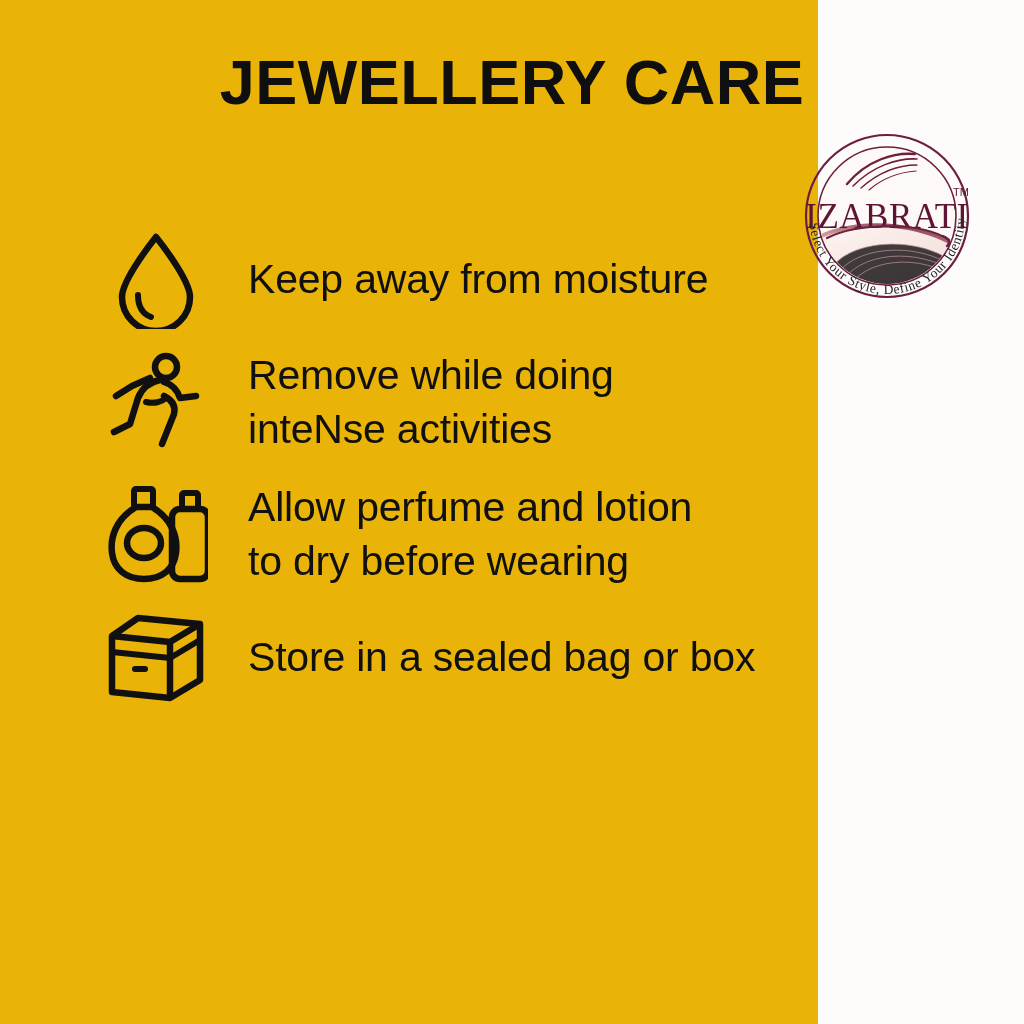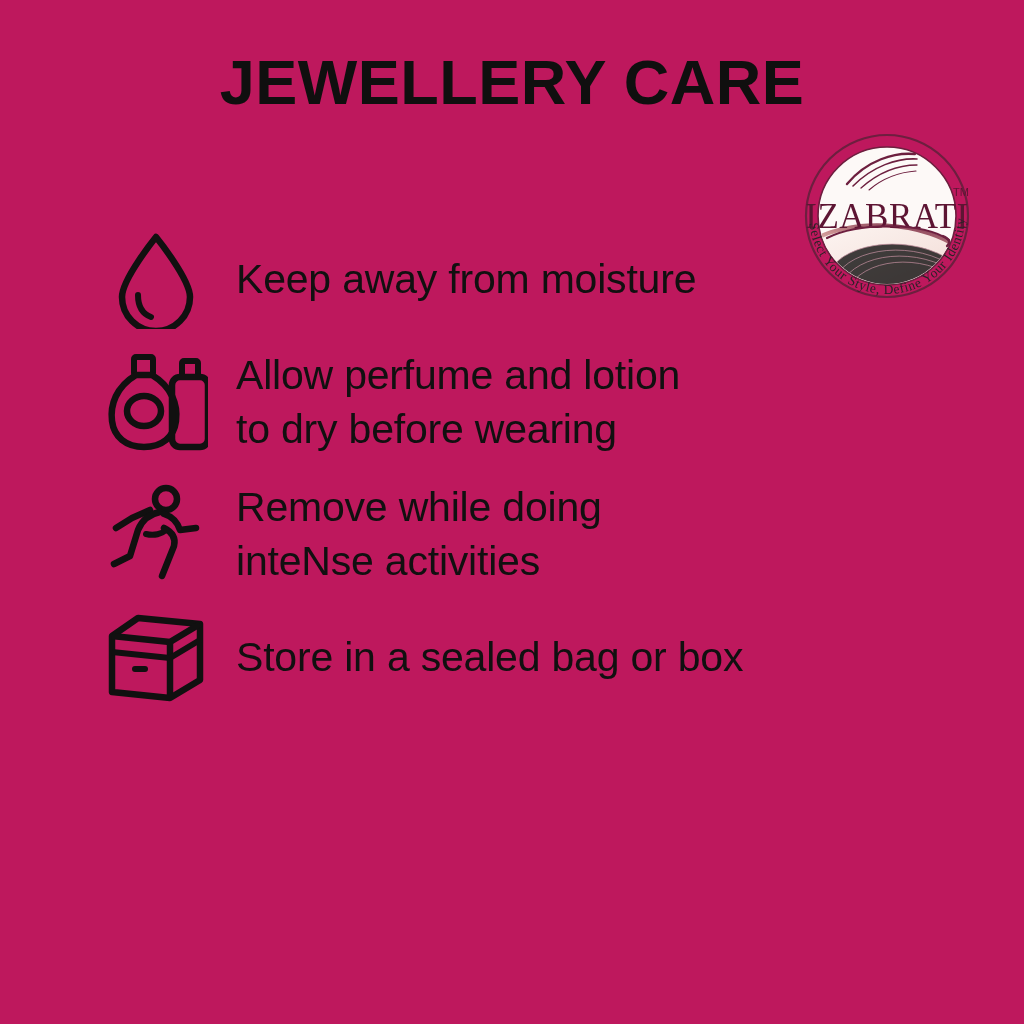--- a/index.html
+++ b/index.html
@@ -9,23 +9,23 @@
   body {
     width: 1024px;
     height: 1024px;
     background: #fdfcfa;
     font-family: "Liberation Sans", sans-serif;
     overflow: hidden;
     position: relative;
   }
   #card {
     position: relative;
-    width: 1024px;
+    width: 818px;
     height: 1024px;
-    background: #be185d;
+    background: #eab308;
     box-sizing: border-box;
   }
 
   
   #title-block {
     position: absolute;
     left: 0;
     top: 44px;
     width: 1024px;
     text-align: center;
@@ -72,21 +72,21 @@
     width: 120px;
     min-width: 120px;
     height: 104px;
     margin-left: 96px;
     display: flex;
     align-items: center;
     justify-content: center;
   }
   .row .icon-wrap svg { display: block; }
   .row .label {
-    margin-left: 20px;
+    margin-left: 32px;
     font-family: "Liberation Sans", sans-serif;
     font-weight: 400;
     font-size: 41px;
     line-height: 53px;
     color: #111010;
     letter-spacing: -0.2px;
     white-space: pre-line;
   }
   .row.two-line { height: 132px; }
   .row.two-line .label { line-height: 54px; }
@@ -161,47 +161,47 @@
         <svg width="92" height="100" viewBox="0 0 92 100">
           <path d="M46 8 C46 8 80 50 80 68 A34 34 0 0 1 12 68 C12 50 46 8 46 8 Z" fill="none" stroke="#111010" stroke-width="6.5" stroke-linejoin="round"></path>
           <path d="M28 66 C28 78 33 85 41 88" fill="none" stroke="#111010" stroke-width="6" stroke-linecap="round"></path>
         </svg>
       </div>
       <div class="label">Keep away from moisture</div>
     </div>
 
     <div class="row two-line">
       <div class="icon-wrap">
-        <svg width="104" height="102" viewBox="0 0 104 102">
-          <rect x="30" y="6" width="19" height="18" rx="2" fill="none" stroke="#111010" stroke-width="6"></rect>
-          <path d="M32 24 C12 36 6 54 8 70 C10 86 22 96 40 96 C58 96 70 86 72 70 C74 54 68 36 48 24 Z" fill="none" stroke="#111010" stroke-width="6.5" stroke-linejoin="round"></path>
-          <ellipse cx="40" cy="60" rx="17" ry="15" fill="none" stroke="#111010" stroke-width="6.5"></ellipse>
-          <rect x="78" y="10" width="16" height="16" rx="2" fill="none" stroke="#111010" stroke-width="6"></rect>
-          <rect x="68" y="26" width="36" height="70" rx="8" fill="none" stroke="#111010" stroke-width="6.5"></rect>
-        </svg>
-      </div>
-      <div class="label">Allow perfume and lotion
-to dry before wearing</div>
-    </div>
-
-    <div class="row two-line">
-      <div class="icon-wrap">
         <svg width="104" height="100" viewBox="0 0 104 100">
           <circle cx="62" cy="15" r="11" fill="none" stroke="#111010" stroke-width="6.5"></circle>
           <path d="M46 26 L28 34 L12 44" fill="none" stroke="#111010" stroke-width="6.5" stroke-linecap="round" stroke-linejoin="round"></path>
           <path d="M56 28 C46 30 38 36 34 46 L26 72 L10 80" fill="none" stroke="#111010" stroke-width="6.5" stroke-linecap="round" stroke-linejoin="round"></path>
           <path d="M60 30 C70 33 74 40 76 46 L92 44" fill="none" stroke="#111010" stroke-width="6.5" stroke-linecap="round" stroke-linejoin="round"></path>
           <path d="M60 44 C68 48 72 54 70 62 L58 92" fill="none" stroke="#111010" stroke-width="6.5" stroke-linecap="round" stroke-linejoin="round"></path>
           <path d="M42 50 C50 52 58 50 62 46" fill="none" stroke="#111010" stroke-width="6" stroke-linecap="round" stroke-linejoin="round"></path>
         </svg>
       </div>
       <div class="label">Remove while doing
 inteNse activities</div>
     </div>
 
+    <div class="row two-line">
+      <div class="icon-wrap">
+        <svg width="104" height="102" viewBox="0 0 104 102">
+          <rect x="30" y="6" width="19" height="18" rx="2" fill="none" stroke="#111010" stroke-width="6"></rect>
+          <path d="M32 24 C12 36 6 54 8 70 C10 86 22 96 40 96 C58 96 70 86 72 70 C74 54 68 36 48 24 Z" fill="none" stroke="#111010" stroke-width="6.5" stroke-linejoin="round"></path>
+          <ellipse cx="40" cy="60" rx="17" ry="15" fill="none" stroke="#111010" stroke-width="6.5"></ellipse>
+          <rect x="78" y="10" width="16" height="16" rx="2" fill="none" stroke="#111010" stroke-width="6"></rect>
+          <rect x="68" y="26" width="36" height="70" rx="8" fill="none" stroke="#111010" stroke-width="6.5"></rect>
+        </svg>
+      </div>
+      <div class="label">Allow perfume and lotion
+to dry before wearing</div>
+    </div>
+
 
     <div class="row">
       <div class="icon-wrap">
         <svg width="104" height="94" viewBox="0 0 104 94">
           <path d="M8 26 L34 8 L96 14 L96 70 L66 88 L8 82 Z" fill="none" stroke="#111010" stroke-width="6.5" stroke-linejoin="round"></path>
           <path d="M8 26 L66 32 L96 14" fill="none" stroke="#111010" stroke-width="6.5" stroke-linejoin="round"></path>
           <path d="M66 32 L66 88" fill="none" stroke="#111010" stroke-width="6.5" stroke-linejoin="round"></path>
           <path d="M8 42 L66 48" fill="none" stroke="#111010" stroke-width="6" stroke-linejoin="round"></path>
           <path d="M66 48 L96 30" fill="none" stroke="#111010" stroke-width="6" stroke-linejoin="round"></path>
           <rect x="28" y="56" width="16" height="6" rx="3" fill="#111010"></rect>

